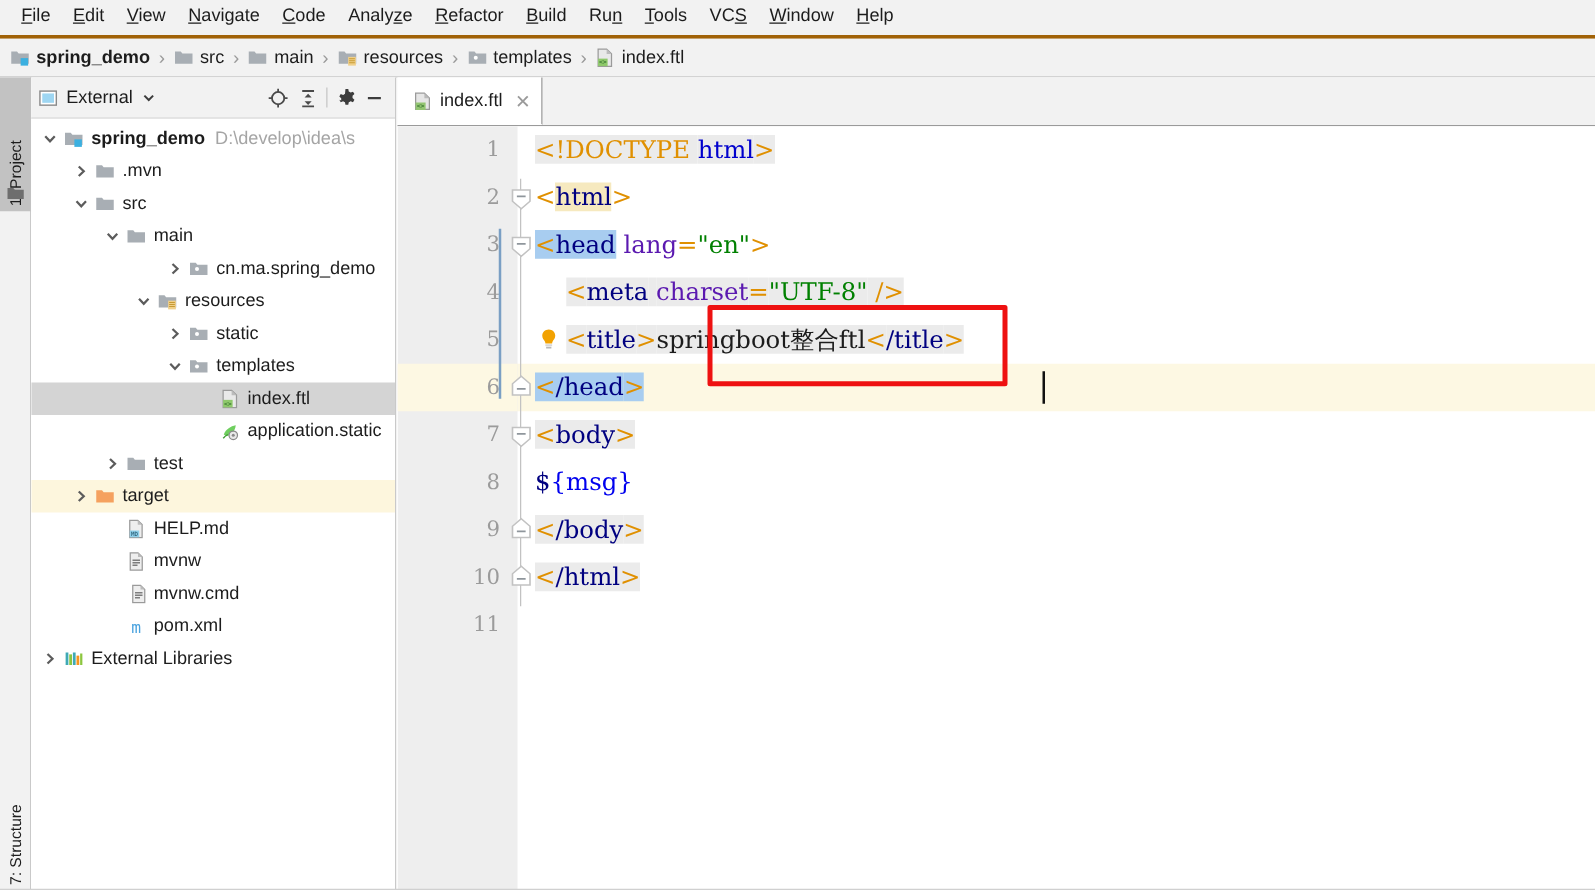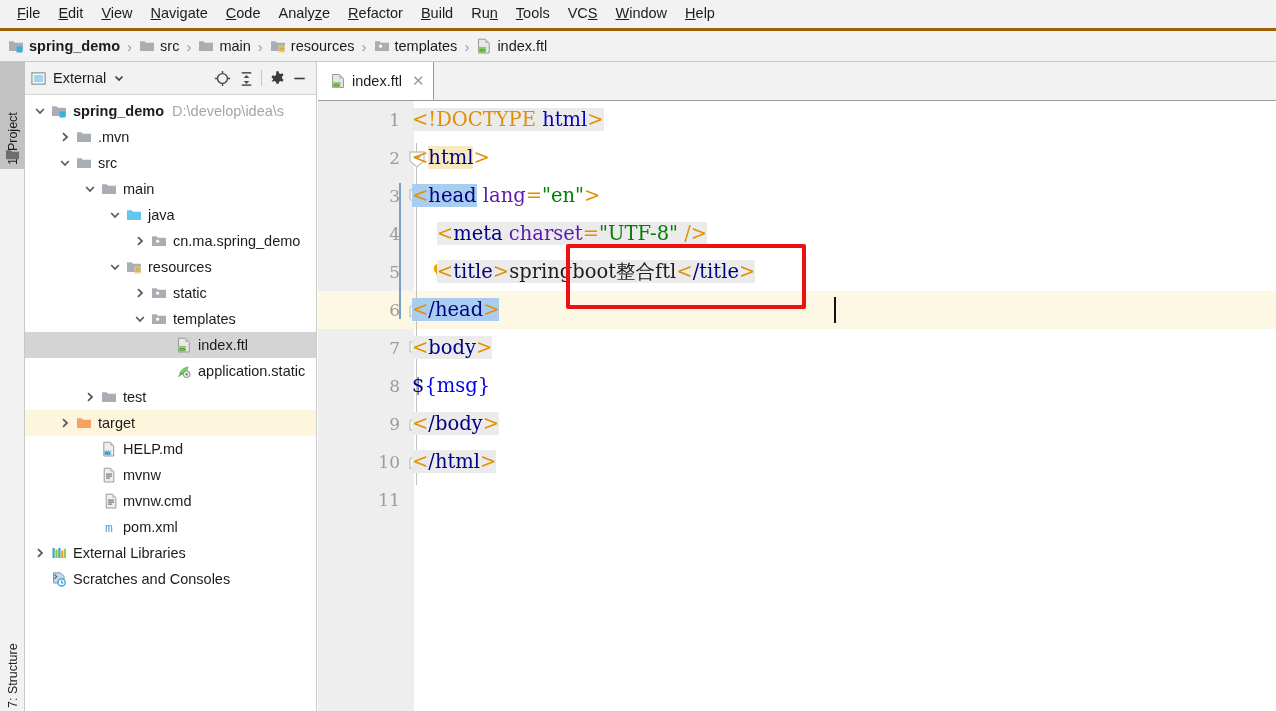--- a/index.html
+++ b/index.html
@@ -139,21 +139,21 @@
   }
   .ann-lightbulb { position: absolute; width: 22px; height: 38px; display: flex; align-items: center; justify-content: center; }
 
   
   #indent-guide {
     position: absolute; width: 2px; background: #7a9fc4;
   }
 
   
   #code {
-    position: absolute; left: 92px; top: 0; right: 0; height: 611px;
+    position: absolute; left: 108px; top: 0; right: 0; height: 611px;
     font-family: "DejaVu Serif", serif;
     font-size: 19.5px;
   }
   .cline {
     position: absolute; left: 0; height: 38px; line-height: 38px;
     white-space: pre;
   }
   .cline span { white-space: pre; }
   .tok-bg { background: #ebebeb; }
   .hl-yellow { background: #f6e9bf; }
@@ -346,31 +346,20 @@
           <span class="arrow">
             <svg width="14" height="14" viewBox="0 0 14 14">
               <path d="M3.2 5l3.8 4 3.8-4" fill="none" stroke="#5c5c5c" stroke-width="1.8"></path>
             </svg>
           </span>
           <span class="ticon" style="margin-left: 4px;"><svg viewBox="0 0 16 16" width="16" height="16">
               <path d="M1 3.2h4.6l1.3 1.5H15V13H1z" fill="#a8aeb4"></path>
             </svg></span>
           <span class="tlabel">main</span>
         </div>
-        <div class="trow" style="padding-left: 83px;">
-          <span class="arrow">
-            <svg width="14" height="14" viewBox="0 0 14 14">
-              <path d="M3.2 5l3.8 4 3.8-4" fill="none" stroke="#5c5c5c" stroke-width="1.8"></path>
-            </svg>
-          </span>
-          <span class="ticon" style="margin-left: 4px;"><svg viewBox="0 0 16 16" width="16" height="16">
-              <path d="M1 3.2h4.6l1.3 1.5H15V13H1z" fill="#62c6ef"></path>
-            </svg></span>
-          <span class="tlabel">java</span>
-        </div>
         <div class="trow" style="padding-left: 108px;">
           <span class="arrow">
             <svg width="14" height="14" viewBox="0 0 14 14">
               <path d="M5 3.2l4 3.8-4 3.8" fill="none" stroke="#5c5c5c" stroke-width="1.8"></path>
             </svg>
           </span>
           <span class="ticon" style="margin-left: 4px;"><svg viewBox="0 0 16 16" width="16" height="16">
               <path d="M1 3.2h4.6l1.3 1.5H15V13H1z" fill="#a8aeb4"></path>
               <circle cx="6.6" cy="8.2" r="1.6" fill="#ffffff"></circle>
             </svg></span>
@@ -497,30 +486,20 @@
             </svg>
           </span>
           <span class="ticon" style="margin-left: 4px;"><svg viewBox="0 0 16 16" width="16" height="16">
               <rect x="1.5" y="3" width="2.2" height="10" fill="#3fa9b5"></rect>
               <rect x="4.4" y="4.5" width="2.2" height="8.5" fill="#8cc63f"></rect>
               <rect x="7.3" y="3" width="2.2" height="10" fill="#3fa9b5"></rect>
               <rect x="10.2" y="5.5" width="2.2" height="7.5" fill="#f7941e"></rect>
               <rect x="13.1" y="3.8" width="1.8" height="9.2" fill="#8cc63f"></rect>
             </svg></span>
           <span class="tlabel">External Libraries</span>
-        </div>
-        <div class="trow" style="padding-left: 8px;">
-          <span class="arrow"></span>
-          <span class="ticon" style="margin-left: 4px;"><svg viewBox="0 0 16 16" width="16" height="16">
-              <path d="M2.5 1.8h7l3.5 3.5V12H2.5z" fill="#c7d9e8" stroke="#7e99b3" stroke-width="1"></path>
-              <path d="M3.5 3.5l2.2 2.2-2.2 2.2" fill="none" stroke="#4d6b88" stroke-width="1.2"></path>
-              <circle cx="10.6" cy="11.4" r="3.6" fill="#ffffff" stroke="#29a3d8" stroke-width="1.3"></circle>
-              <path d="M10.6 9.4v2.2l1.6 1" fill="none" stroke="#29a3d8" stroke-width="1.2"></path>
-            </svg></span>
-          <span class="tlabel">Scratches and Consoles</span>
         </div>
       </div>
   </div>
 
   <div id="editor-area">
     <div id="tabbar">
       <div id="tab-indexftl">
         <svg width="16" height="16" viewBox="0 0 16 16">
           <path d="M2.5 1.5h7l4 4v9h-11z" fill="#e6e6e6" stroke="#9a9a9a" stroke-width="1"></path>
           <path d="M9.5 1.5l4 4h-4z" fill="#b9b9b9"></path>

